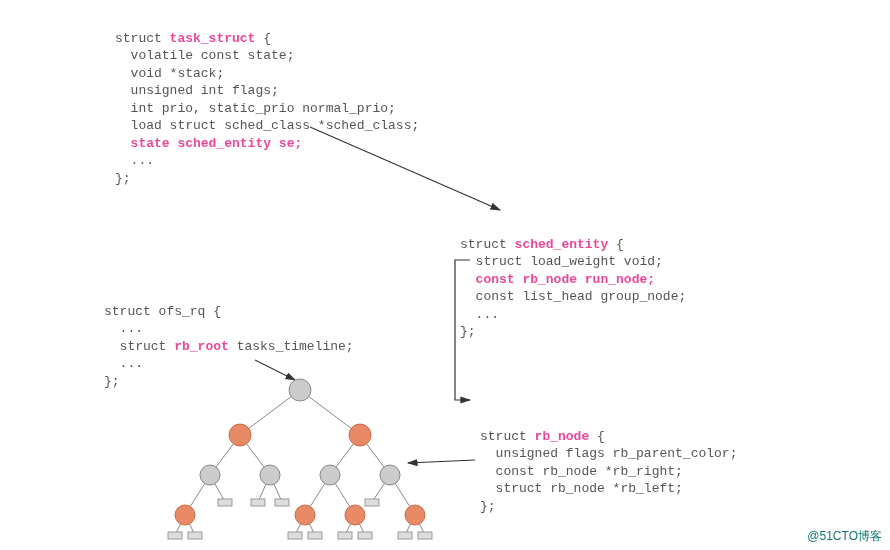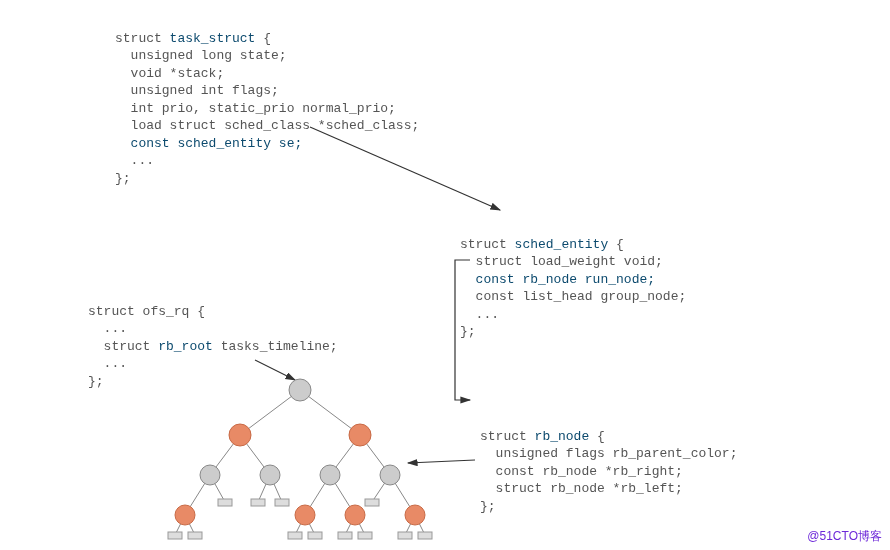--- a/index.html
+++ b/index.html
@@ -1,50 +1,50 @@
 <!DOCTYPE html>
 <html><head>
 <meta charset="utf-8">
 <style>
 body { margin:0; padding:0; width:890px; height:550px; background:#fff; font-family:"Lucida Console","Courier New",monospace; font-size:13px; line-height:1.35; color:#555; position:relative; }
 .codeblock { position:absolute; white-space:pre; }
-.bold { font-weight:normal; color:#0c4a6e; }
-.watermark { position:absolute; right:8px; bottom:6px; font-family:sans-serif; font-size:12px; color:#6d28d9; }
+.bold { font-weight:bold; color:#ec4899; }
+.watermark { position:absolute; right:8px; bottom:6px; font-family:sans-serif; font-size:12px; color:#0f766e; }
 svg.overlay { position:absolute; left:0; top:0; width:890px; height:550px; pointer-events:none; }
 .node-g { fill:#ccc; stroke:#888; stroke-width:1; }
 .node-r { fill:#e88a66; stroke:#c86a46; stroke-width:1; }
 .leaf { fill:#ddd; stroke:#999; stroke-width:1; }
 .edge { stroke:#888; stroke-width:1; fill:none; }
 .arrow { stroke:#333; stroke-width:1.2; fill:none; }
 </style>
 </head>
 <body>
 
 <div class="codeblock" style="left:115px; top:12px;">
 <span>struct </span><span class="bold">task_struct</span><span> {</span>
-<span>  unsigned long state;</span>
+<span>  volatile const state;</span>
 <span>  void *stack;</span>
 <span>  unsigned int flags;</span>
 <span>  int prio, static_prio normal_prio;</span>
 <span>  load struct sched_class *sched_class;</span>
-<span class="bold">  const sched_entity se;</span>
+<span class="bold">  state sched_entity se;</span>
 <span>  ...</span>
 <span>};</span>
 </div>
 
 <div class="codeblock" style="left:460px; top:218px;">
 <span>struct </span><span class="bold">sched_entity</span><span> {</span>
 <span>  struct load_weight void;</span>
 <span class="bold">  const rb_node run_node;</span>
 <span>  const list_head group_node;</span>
 <span>  ...</span>
 <span>};</span>
 </div>
 
-<div class="codeblock" style="left:88px; top:285px;">
+<div class="codeblock" style="left:104px; top:285px;">
 <span>struct ofs_rq {</span>
 <span>  ...</span>
 <span>  struct </span><span class="bold">rb_root</span><span> tasks_timeline;</span>
 <span>  ...</span>
 <span>};</span>
 </div>
 
 <div class="codeblock" style="left:480px; top:410px;">
 <span>struct </span><span class="bold">rb_node</span><span> {</span>
 <span>  unsigned flags rb_parent_color;</span>

